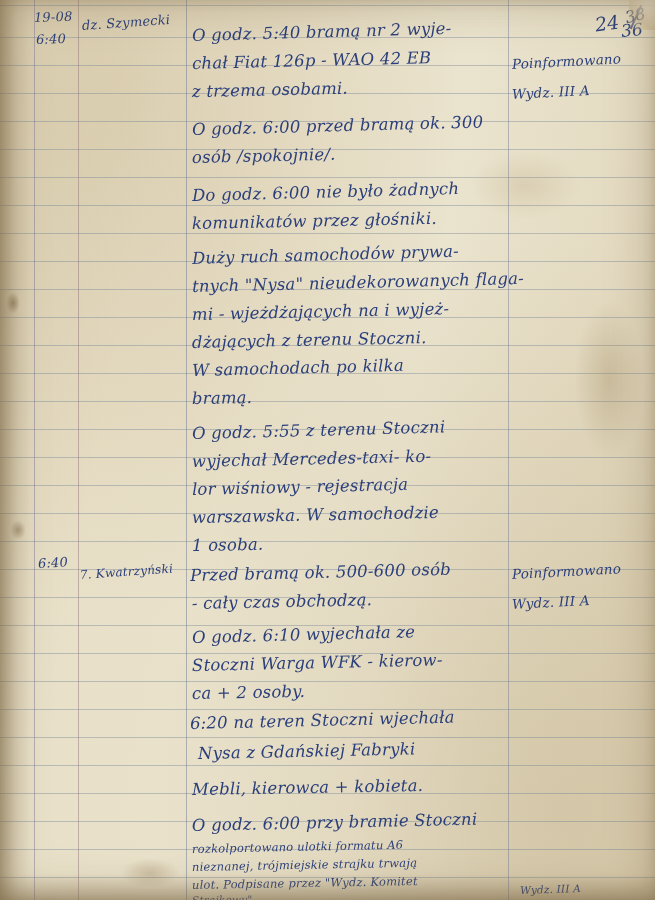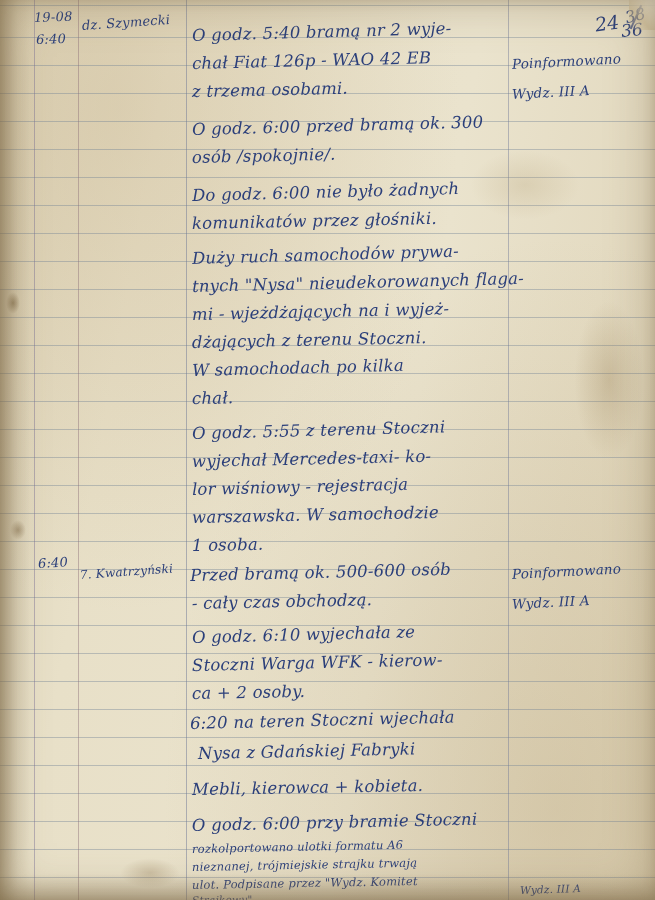--- a/index.html
+++ b/index.html
@@ -162,21 +162,21 @@
   <div class="ink col-main" style="left:192px; top:148px; transform: rotate(-1.3deg);">osób /spokojnie/.</div>
 
   <div class="ink col-main" style="left:192px; top:186px; transform: rotate(-1.5deg);">Do godz. 6:00 nie było żadnych</div>
   <div class="ink col-main" style="left:192px; top:214px; transform: rotate(-1.2deg);">komunikatów przez głośniki.</div>
 
   <div class="ink col-main" style="left:192px; top:249px; transform: rotate(-1.6deg);">Duży ruch samochodów prywa-</div>
   <div class="ink col-main" style="left:192px; top:277px; transform: rotate(-1.4deg);">tnych "Nysa" nieudekorowanych flaga-</div>
   <div class="ink col-main" style="left:192px; top:305px; transform: rotate(-1.3deg);">mi - wjeżdżających na i wyjeż-</div>
   <div class="ink col-main" style="left:192px; top:333px; transform: rotate(-1.2deg);">dżających z terenu Stoczni.</div>
   <div class="ink col-main" style="left:192px; top:361px; transform: rotate(-1.4deg);">W samochodach po kilka</div>
-  <div class="ink col-main" style="left:192px; top:389px; transform: rotate(-1.0deg);">chał.</div>
+  <div class="ink col-main" style="left:192px; top:389px; transform: rotate(-1.0deg);">bramą.</div>
 
   <div class="ink col-main" style="left:192px; top:424px; transform: rotate(-1.5deg);">O godz. 5:55 z terenu Stoczni</div>
   <div class="ink col-main" style="left:192px; top:452px; transform: rotate(-1.3deg);">wyjechał Mercedes-taxi- ko-</div>
   <div class="ink col-main" style="left:192px; top:480px; transform: rotate(-1.4deg);">lor wiśniowy - rejestracja</div>
   <div class="ink col-main" style="left:192px; top:508px; transform: rotate(-1.2deg);">warszawska. W samochodzie</div>
   <div class="ink col-main" style="left:192px; top:536px; transform: rotate(-1.0deg);">1 osoba.</div>
 
   <div class="ink col-right" style="left:512px; top:56px; transform: rotate(-3deg);">Poinformowano</div>
   <div class="ink col-right" style="left:512px; top:86px; transform: rotate(-3deg);">Wydz. III A</div>
 

